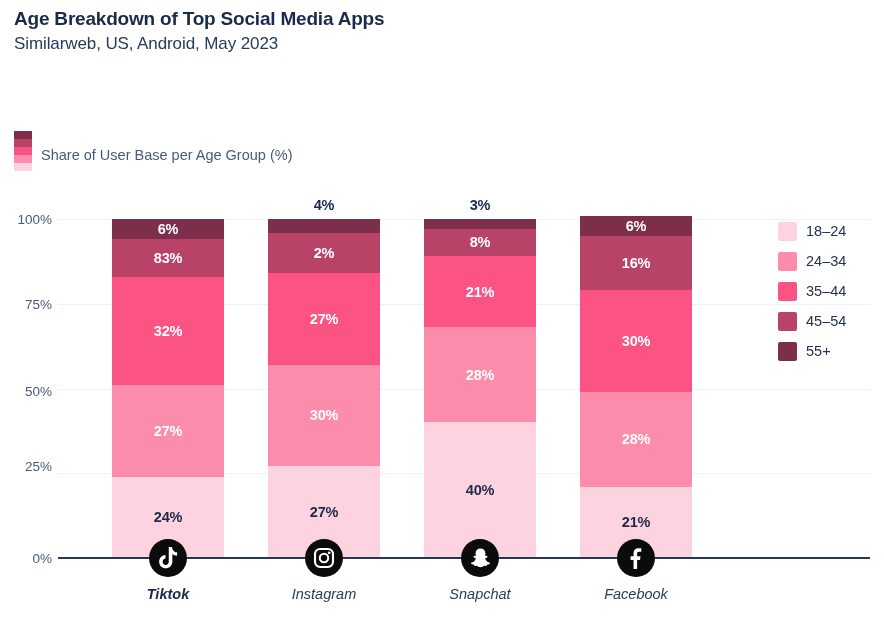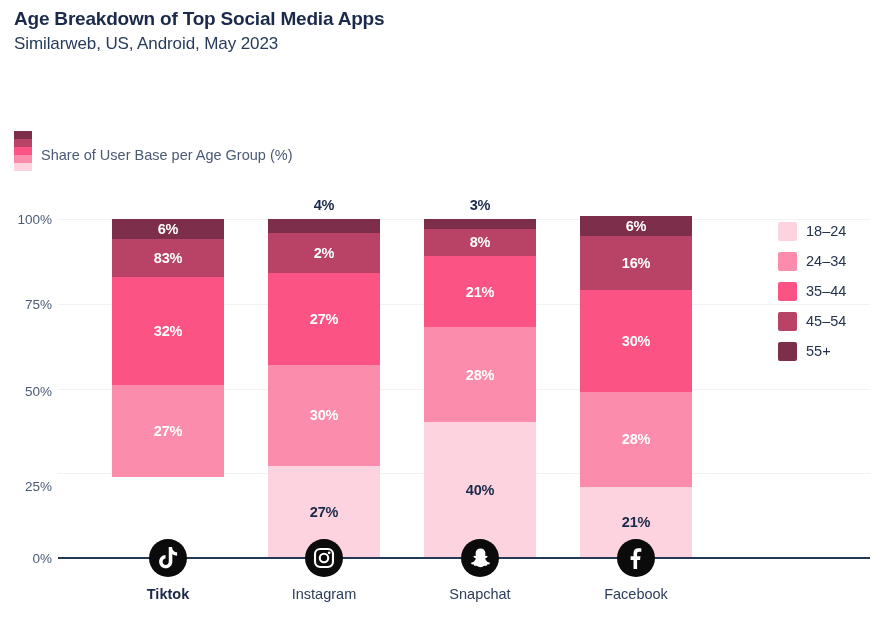--- a/index.html
+++ b/index.html
@@ -81,20 +81,21 @@
     position: absolute; left: 50%; transform: translateX(-50%);
     top: 0; width: 38px; height: 38px; border-radius: 50%;
     background: #0b0b0b;
     display: flex; align-items: center; justify-content: center;
   }
   .cat-icon svg { display: block; }
   .cat-label {
     position: absolute; left: 0; width: 112px; top: 47px;
     text-align: center; font-size: 14.5px; color: #2b3d5c;
     white-space: nowrap;
+    font-style: italic;
   }
   .cat-label.bold { font-weight: bold; color:#1b2a4a; }
 
   
   #legend { position: absolute; left: 778px; top: 216px; }
   .legend-row {
     display: flex; align-items: center; height: 30px;
   }
   .legend-swatch {
     width: 19px; height: 19px; border-radius: 2px; flex: 0 0 auto;
@@ -117,32 +118,35 @@
         <i style="background: rgb(185, 67, 103);"></i>
         <i style="background: rgb(251, 84, 132);"></i>
         <i style="background: rgb(251, 140, 171);"></i>
         <i style="background: rgb(252, 211, 222);"></i>
       </div>
     <div id="axis-key-label">Share of User Base per Age Group (%)</div>
   </div>
 
   <div id="yaxis">
       <div class="ytick-label" style="top: 558px;">0%</div>
-      <div class="ytick-label" style="top: 486px;">25%</div>
+      <div class="ytick-label" style="top: 466px;">25%</div>
       <div class="ytick-label" style="top: 376px; margin-top: 15px;">50%</div>
       <div class="ytick-label" style="top: 303.75px;">75%</div>
       <div class="ytick-label" style="top: 219px;">100%</div>
     </div>
 
   <div id="plot">
       <div class="gridline" style="top: 254.25px;"></div>
       <div class="gridline" style="top: 169.5px;"></div>
       <div class="gridline" style="top: 84.75px;"></div>
       <div class="gridline" style="top: 0px;"></div>
       <div class="bar-group" style="left: 54px; height: 339px;">
+        <div class="seg" style="top: 257.64px; height: 81.36px; background: rgb(252, 211, 222);">
+          <span class="seg-label dark">24%</span>
+        </div>
         <div class="seg" style="top: 166.11px; height: 91.53px; background: rgb(251, 140, 171);">
           <span class="seg-label">27%</span>
         </div>
         <div class="seg" style="top: 57.63px; height: 108.48px; background: rgb(251, 84, 132);">
           <span class="seg-label">32%</span>
         </div>
         <div class="seg" style="top: 20.34px; height: 37.29px; background: rgb(185, 67, 103);">
           <span class="seg-label">83%</span>
         </div>
         <div class="seg" style="top: 0px; height: 20.34px; background: rgb(124, 46, 74);">

